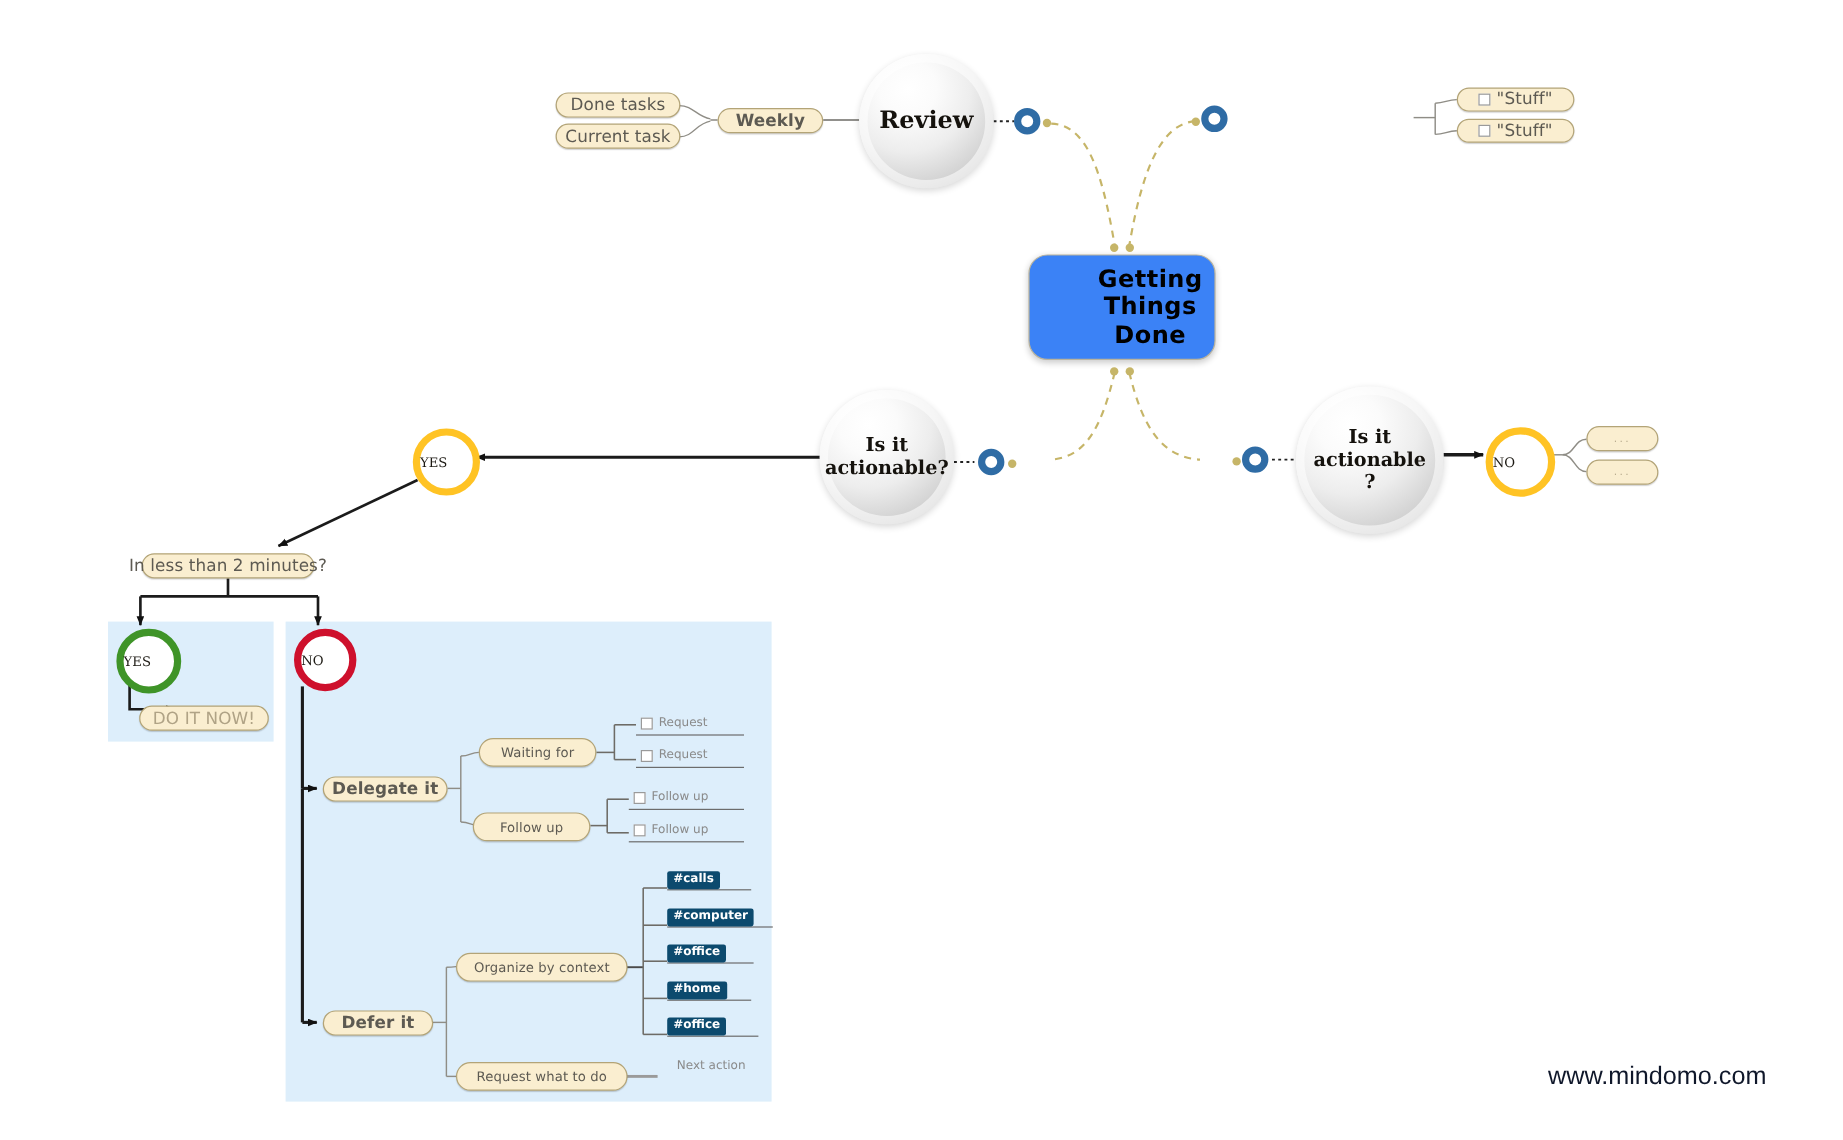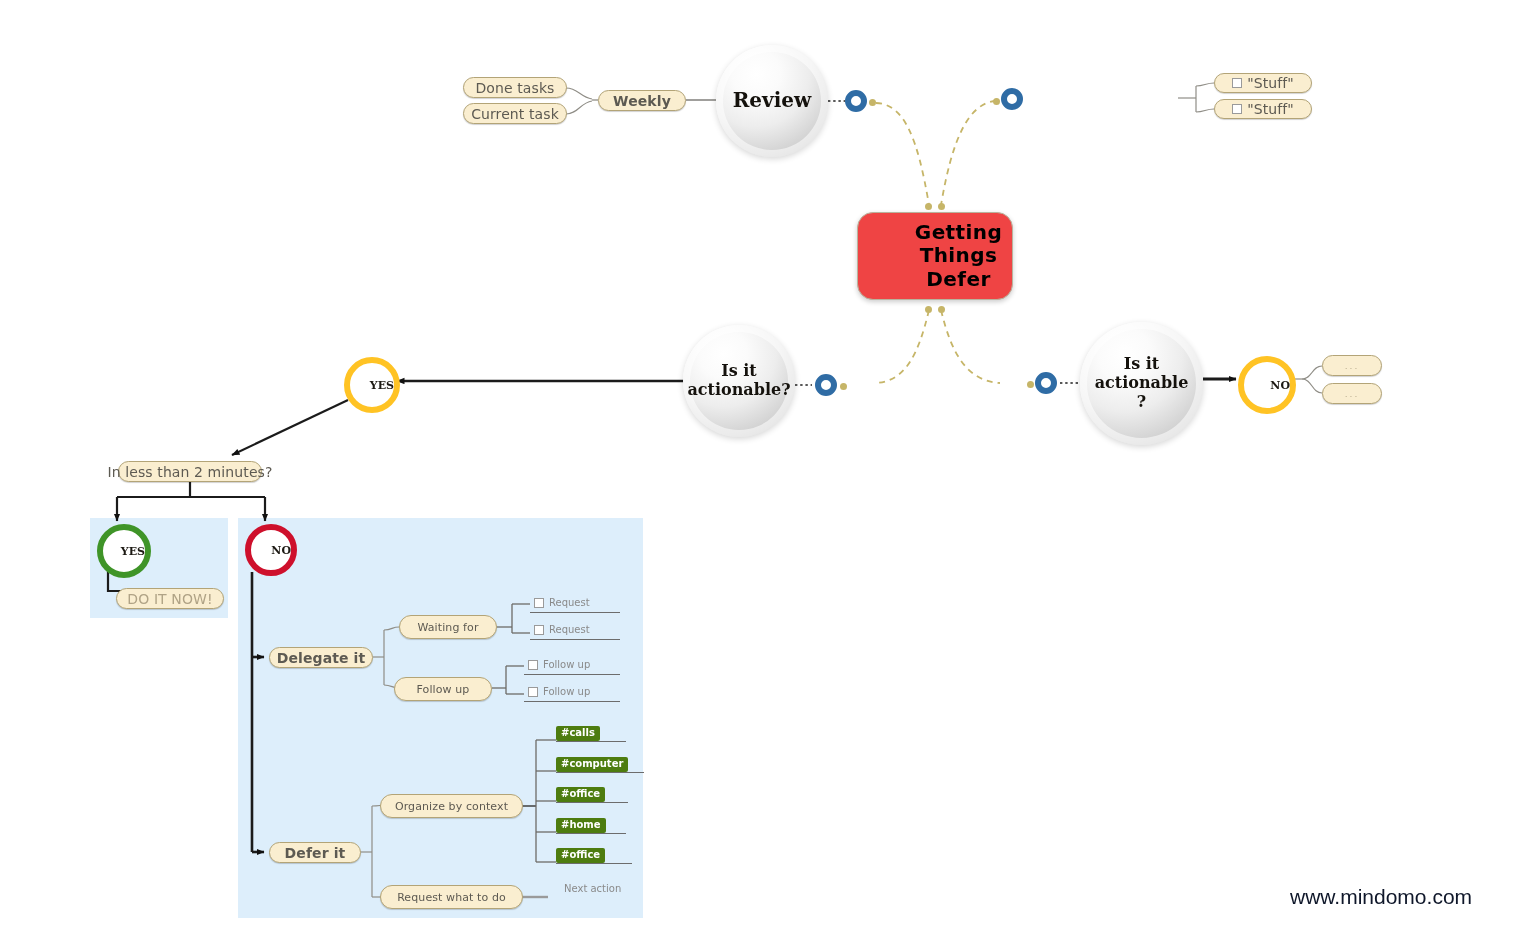--- a/index.html
+++ b/index.html
@@ -85,21 +85,21 @@
   }
   
   .tagwrap {
     position: absolute;
     display: flex;
     align-items: flex-end;
     border-bottom: 1.6px solid #6c6c6c;
     z-index: 3;
   }
   .tag {
-    background: #4d7c0f;
+    background: #0c4a6e;
     color: #ffffff;
     font-family: "DejaVu Sans", sans-serif;
     font-size: 10px;
     font-weight: bold;
     padding: 1px 5px 2px 5px;
     border-radius: 2px;
     white-space: nowrap;
     line-height: 12px;
   }
   
@@ -119,23 +119,23 @@
     z-index: 3;
     line-height: 1.18;
   }
   
   .ring {
     position: absolute;
     border-radius: 50%;
     background: #ffffff;
     display: flex;
     align-items: center;
-    justify-content: flex-end;
+    justify-content: flex-start;
     font-family: "DejaVu Serif", serif;
-    font-weight: bold;
+    font-weight: normal;
     color: #1d1a14;
     z-index: 4;
   }
   .ring.yellow { border: 6px solid #ffc324; }
   .ring.green  { border: 6px solid #3f9428; }
   .ring.red    { border: 6px solid #ce102c; }
   .ring.small  { font-size: 11px; }
   
   .donut {
     position: absolute;
@@ -150,21 +150,21 @@
     position: absolute;
     width: 7px; height: 7px;
     border-radius: 50%;
     background: #c6b568;
     z-index: 5;
   }
   
   #root-node {
     position: absolute;
     box-sizing: border-box;
-    background: #ef4444;
+    background: #3b82f6;
     border: 1.5px solid #b9b39d;
     border-radius: 16px;
     display: flex;
     align-items: center;
     justify-content: center;
     text-align: center;
     font-family: "DejaVu Sans", sans-serif;
     font-weight: bold;
     font-size: 20px;
     line-height: 1.18;
@@ -297,21 +297,21 @@
   </div>
   <div class="pill" style="left:1214px; top:99px; width:98px; height:20px;">
     <span class="cbox"></span>
     <span>"Stuff"</span>
   </div>
 
   <div id="root-node" style="left:857px; top:212px; width:156px; height:88px;">
     <span>
       <span>Getting</span><br>
       <span>Things</span><br>
-      <span>Defer</span>
+      <span>Done</span>
     </span>
   </div>
   <div class="dotk" style="left:925px; top:203px;"></div>
   <div class="dotk" style="left:938px; top:203px;"></div>
   <div class="dotk" style="left:925px; top:306px;"></div>
   <div class="dotk" style="left:938px; top:306px;"></div>
 
   <div class="donut" style="left:1035px; top:372px;"></div>
   <div class="dotk" style="left:1027px; top:381px;"></div>
   <div class="sphere" style="left:1080px; top:322px; width:123px; height:123px; font-size:16px;">

